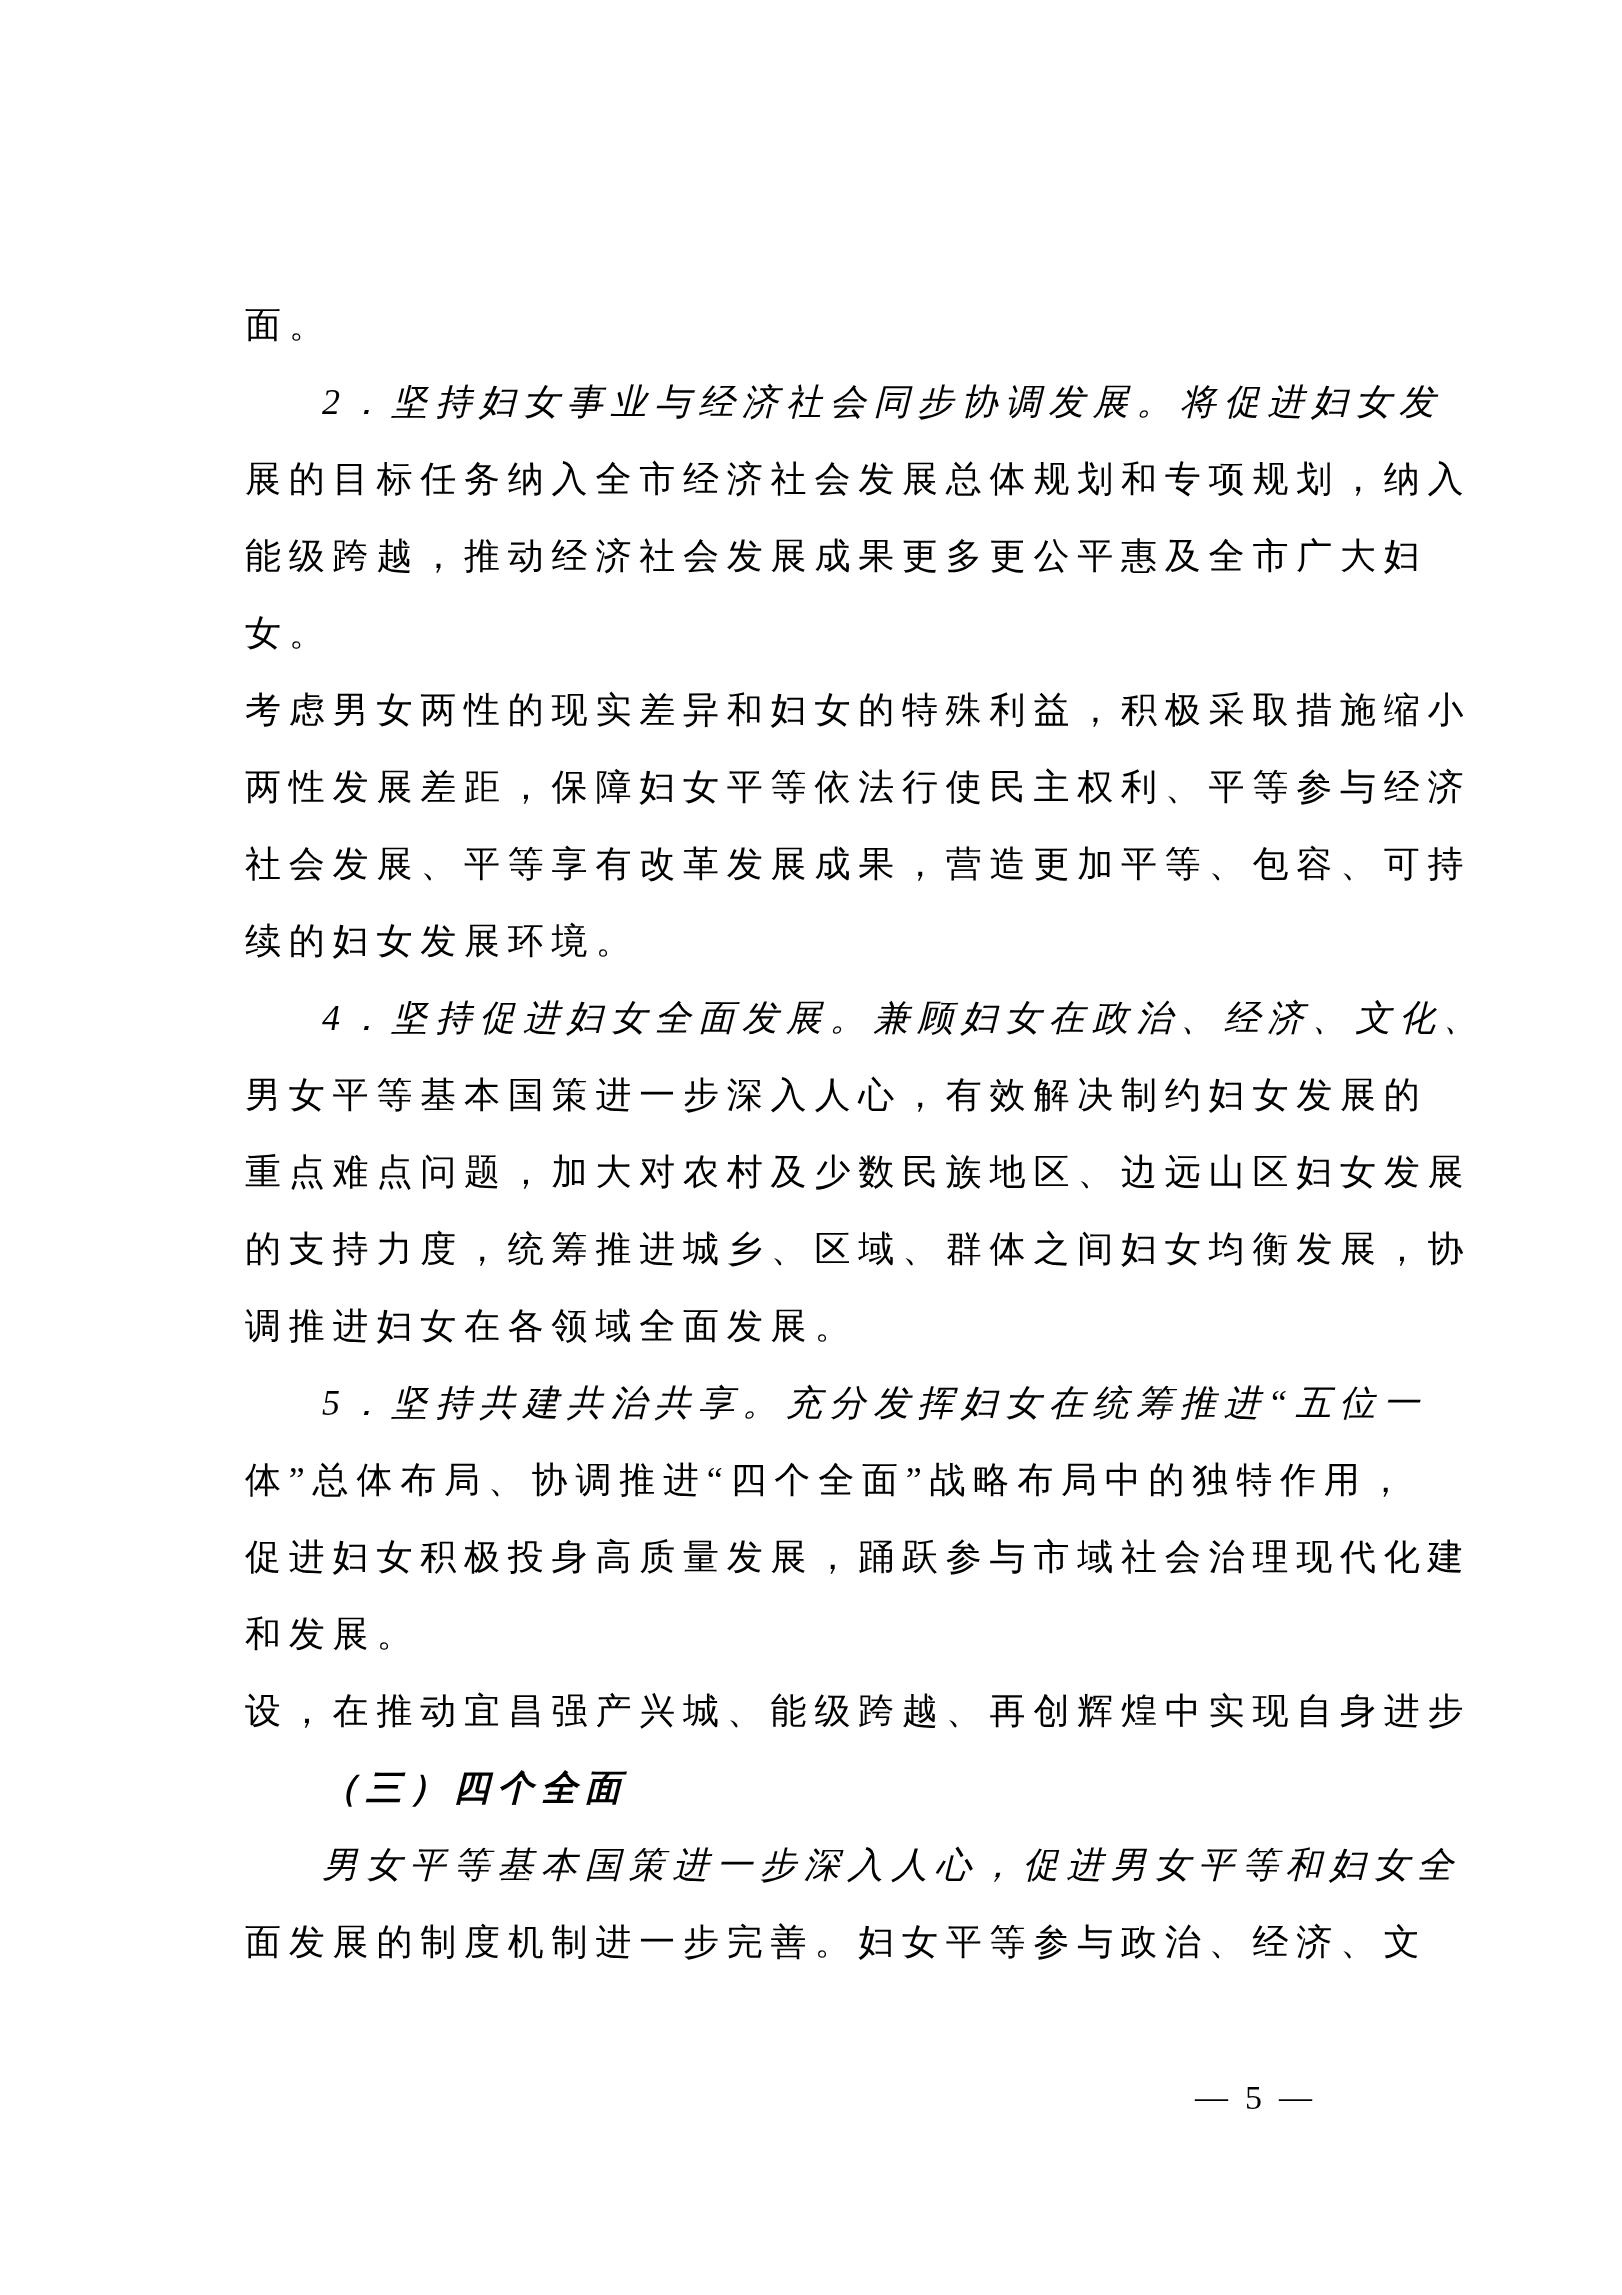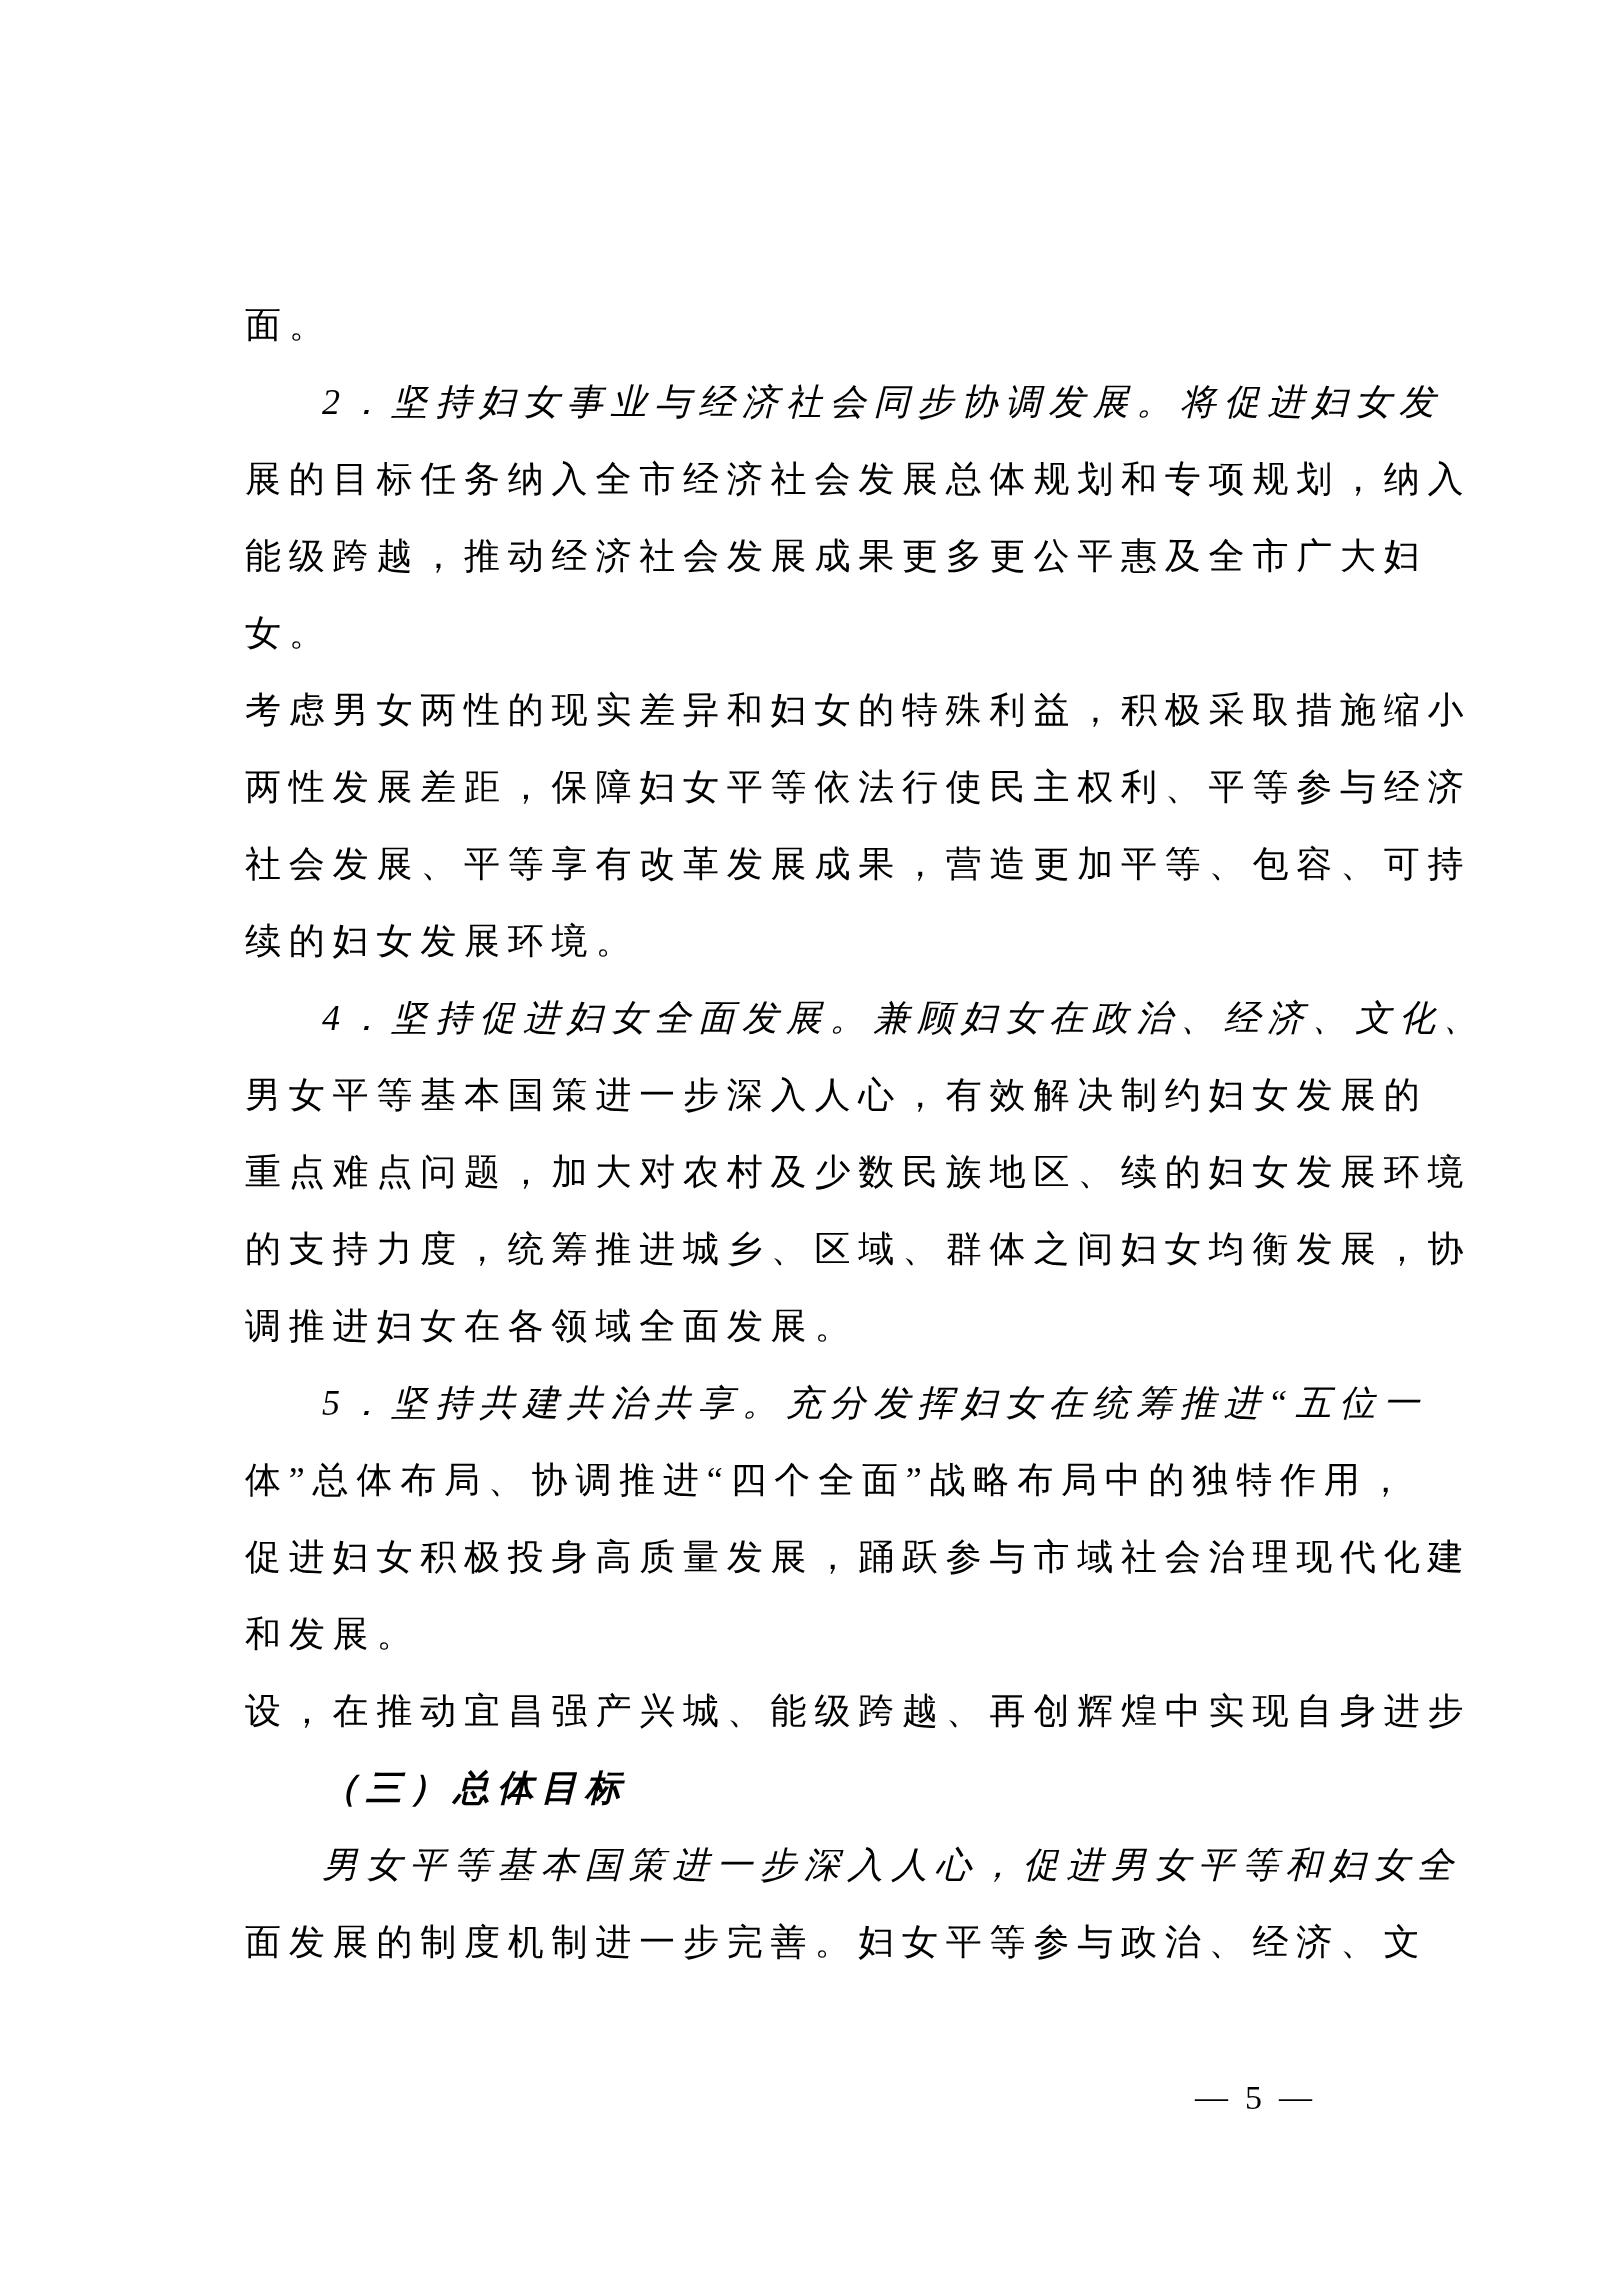--- a/index.html
+++ b/index.html
@@ -63,29 +63,29 @@
       <div class="line indent">2．坚持妇女事业与经济社会同步协调发展。将促进妇女发</div>
       <div class="line">展的目标任务纳入全市经济社会发展总体规划和专项规划，纳入</div>
       <div class="line">能级跨越，推动经济社会发展成果更多更公平惠及全市广大妇</div>
       <div class="line">女。</div>
       <div class="line">考虑男女两性的现实差异和妇女的特殊利益，积极采取措施缩小</div>
       <div class="line">两性发展差距，保障妇女平等依法行使民主权利、平等参与经济</div>
       <div class="line">社会发展、平等享有改革发展成果，营造更加平等、包容、可持</div>
       <div class="line">续的妇女发展环境。</div>
       <div class="line indent">4．坚持促进妇女全面发展。兼顾妇女在政治、经济、文化、</div>
       <div class="line">男女平等基本国策进一步深入人心，有效解决制约妇女发展的</div>
-      <div class="line">重点难点问题，加大对农村及少数民族地区、续的妇女发展环境</div>
+      <div class="line">重点难点问题，加大对农村及少数民族地区、边远山区妇女发展</div>
       <div class="line">的支持力度，统筹推进城乡、区域、群体之间妇女均衡发展，协</div>
       <div class="line">调推进妇女在各领域全面发展。</div>
       <div class="line indent">5．坚持共建共治共享。充分发挥妇女在统筹推进“五位一</div>
       <div class="line">体”总体布局、协调推进“四个全面”战略布局中的独特作用，</div>
       <div class="line">促进妇女积极投身高质量发展，踊跃参与市域社会治理现代化建</div>
       <div class="line">和发展。</div>
       <div class="line">设，在推动宜昌强产兴城、能级跨越、再创辉煌中实现自身进步</div>
-      <div class="line heading indent">（三）总体目标</div>
+      <div class="line heading indent">（三）四个全面</div>
       <div class="line indent">男女平等基本国策进一步深入人心，促进男女平等和妇女全</div>
       <div class="line">面发展的制度机制进一步完善。妇女平等参与政治、经济、文</div>
     </div>
   <div class="footer">
     <span class="dash">—</span>
     <span class="pagenum">5</span>
     <span class="dash">—</span>
   </div>
 </div>
 

